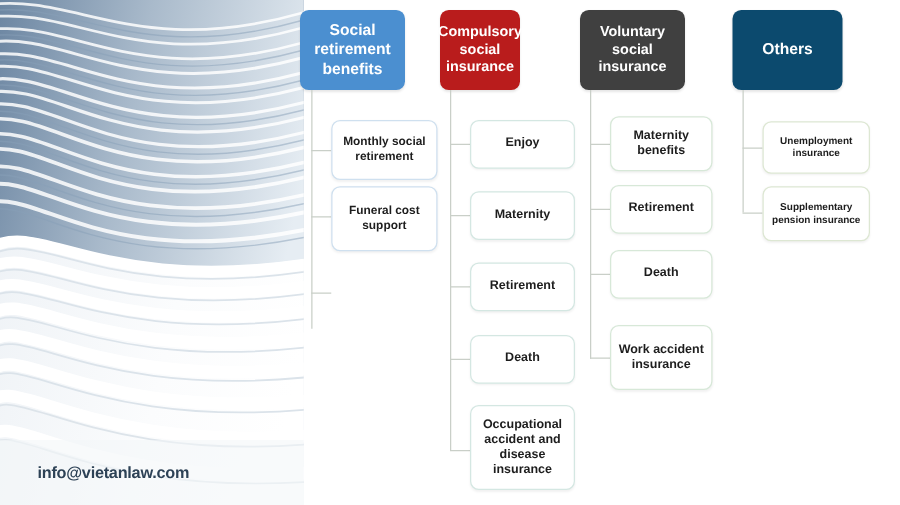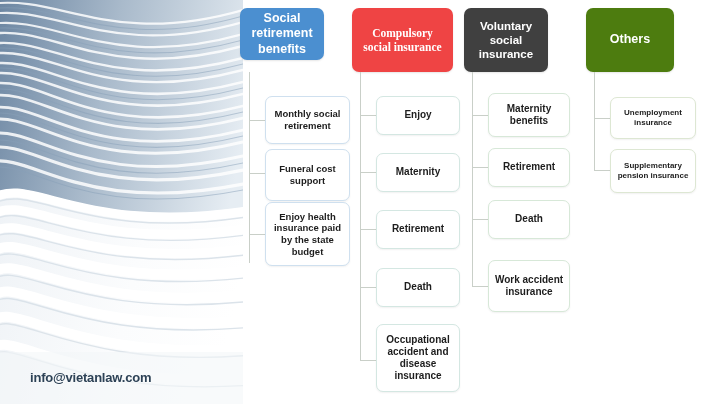--- a/index.html
+++ b/index.html
@@ -145,32 +145,31 @@
         <path d="M-10 354 C 2 320 64 392 253 378" stroke="#ffffff" stroke-width="10"></path>
         <path d="M-10 361 C 2 327 64 399 253 385" stroke="#e2e8ed" stroke-width="1.3"></path>
       </g>
       <rect x="0" y="352" width="243" height="52" fill="#f2f5f8" opacity="0.55"></rect>
     </svg>
   </div>
 
   <div id="email">info@vietanlaw.com</div>
 
   <div class="column" style="left:240px; width:110px;">
-    <div class="col-head" style="width:84px; height:52px; margin-left:0; background:#4b8fd0; font-size:12.5px;">Social retirement benefits</div>
+    <div class="col-head" style="width:84px; height:64px; margin-left:0; background:#4b8fd0; font-size:12.5px;">Social retirement benefits</div>
     <div class="stem" style="left:9px; top:64px; height:191px;"></div>
     <div class="branch" style="left:9px; top:112px; width:16px;"></div>
     <div class="branch" style="left:9px; top:165px; width:16px;"></div>
     <div class="branch" style="left:9px; top:226px; width:16px;"></div>
     <div class="node" style="left:25px; top:88px; width:85px; height:48px; border-color:#cfe0ef; font-size:9.5px;">Monthly social retirement</div>
     <div class="node" style="left:25px; top:141px; width:85px; height:52px; border-color:#cfe0ef; font-size:9.5px;">Funeral cost support</div>
-    <div class="node" style="left:25px; top:194px; width:85px; height:64px; border-color:#cfe0ef; font-size:9.5px;">Enjoy health insurance paid by the state budget</div>
   </div>
 
   <div class="column" style="left:352px; width:108px;">
-    <div class="col-head" style="width:101px; height:64px; background:#ef4444; font-size:11.5px;font-family:Liberation Serif, serif;">Compulsory social insurance</div>
+    <div class="col-head" style="width:64px; height:64px; background:#b91c1c; font-size:11.5px;">Compulsory social insurance</div>
     <div class="stem" style="left:8px; top:64px; height:288px;"></div>
     <div class="branch" style="left:8px; top:107px; width:16px;"></div>
     <div class="branch" style="left:8px; top:164px; width:16px;"></div>
     <div class="branch" style="left:8px; top:221px; width:16px;"></div>
     <div class="branch" style="left:8px; top:279px; width:16px;"></div>
     <div class="branch" style="left:8px; top:352px; width:16px;"></div>
     <div class="node" style="left:24px; top:88px; width:84px; height:39px; border-color:#d4e7e2; font-size:10px;">Enjoy</div>
     <div class="node" style="left:24px; top:145px; width:84px; height:39px; border-color:#d4e7e2; font-size:10px;">Maternity</div>
     <div class="node" style="left:24px; top:202px; width:84px; height:39px; border-color:#d4e7e2; font-size:10px;">Retirement</div>
     <div class="node" style="left:24px; top:260px; width:84px; height:39px; border-color:#d4e7e2; font-size:10px;">Death</div>
@@ -184,21 +183,21 @@
     <div class="branch" style="left:8px; top:159px; width:16px;"></div>
     <div class="branch" style="left:8px; top:211px; width:16px;"></div>
     <div class="branch" style="left:8px; top:278px; width:16px;"></div>
     <div class="node" style="left:24px; top:85px; width:82px; height:44px; border-color:#d7e8d8; font-size:10px;">Maternity benefits</div>
     <div class="node" style="left:24px; top:140px; width:82px; height:39px; border-color:#d7e8d8; font-size:10px;">Retirement</div>
     <div class="node" style="left:24px; top:192px; width:82px; height:39px; border-color:#d7e8d8; font-size:10px;">Death</div>
     <div class="node" style="left:24px; top:252px; width:82px; height:52px; border-color:#d7e8d8; font-size:10px;">Work accident insurance</div>
   </div>
 
   <div class="column" style="left:586px; width:110px;">
-    <div class="col-head" style="width:88px; height:64px; background:#4d7c0f; font-size:12.5px;">Others</div>
+    <div class="col-head" style="width:88px; height:64px; background:#0c4a6e; font-size:12.5px;">Others</div>
     <div class="stem" style="left:8px; top:64px; height:98px;"></div>
     <div class="branch" style="left:8px; top:110px; width:16px;"></div>
     <div class="branch" style="left:8px; top:162px; width:16px;"></div>
     <div class="node" style="left:24px; top:141px; width:86px; height:44px; border-color:#dde7d3; font-size:8px;">Supplementary pension insurance</div>
     <div class="node" style="left:24px; top:89px; width:86px; height:42px; border-color:#dde7d3; font-size:8px;">Unemployment insurance</div>
   </div>
 
 </div>
 
 </body></html>

